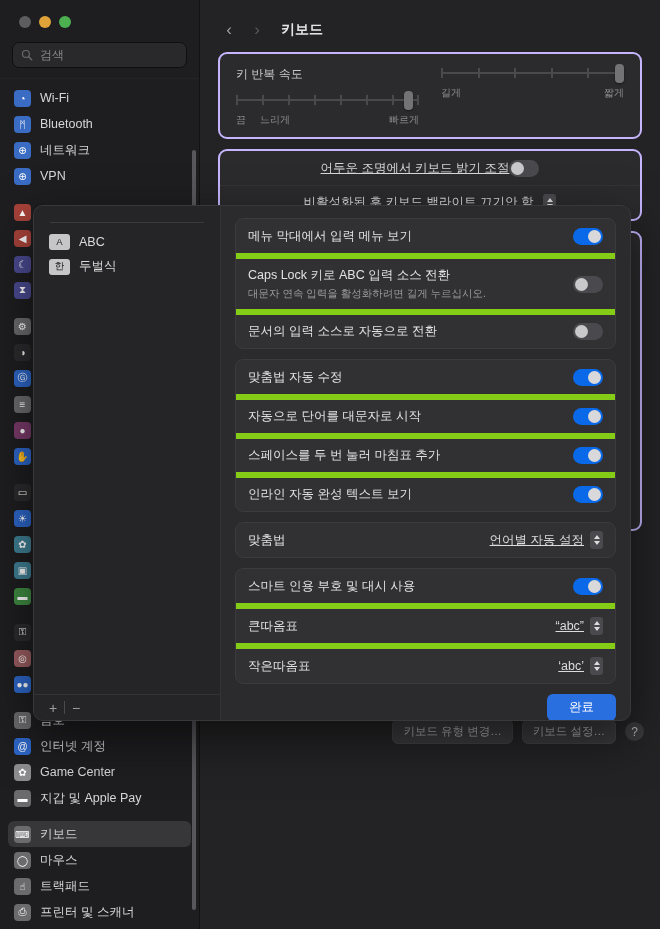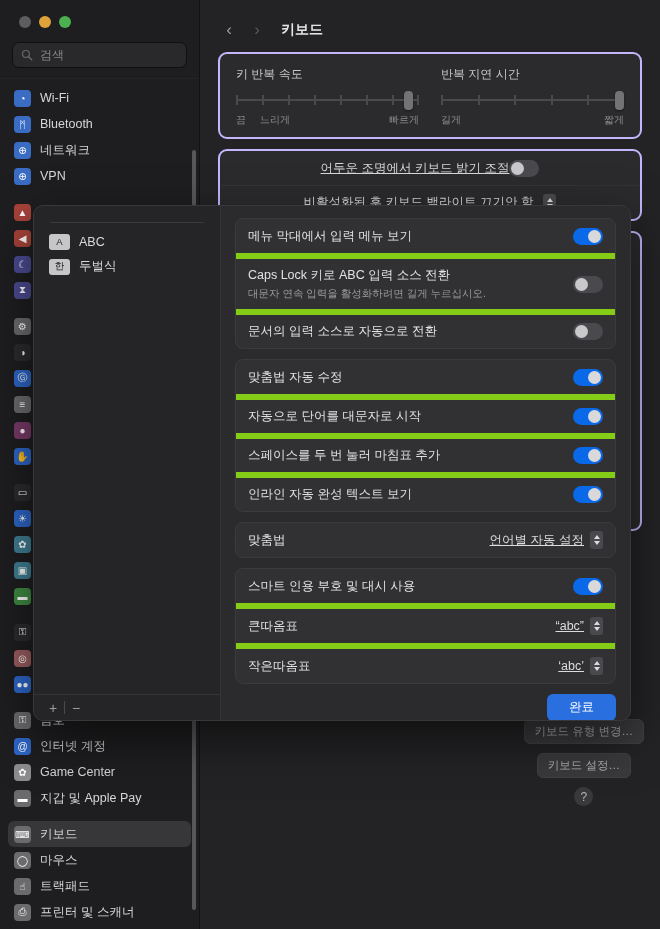--- a/index.html
+++ b/index.html
@@ -104,21 +104,21 @@
   .stepper i.up { border-bottom:4px solid #dcdcde; }
   .stepper i.dn { border-top:4px solid #dcdcde; }
 
   .toggle { width: 30px; height: 17px; border-radius: 9px; background:#4a4a4e; position: relative; flex:none; }
   .toggle.on { background: #0a69e8; }
   .toggle .kb { position:absolute; top:2px; left:2px; width:13px; height:13px; border-radius:50%; background:#c9c9cb; }
   .toggle.on .kb { left: 15px; background:#d9d9db; }
 
   .bottombar {
     position: absolute; right: 16px; top: 719px;
-    display: flex; align-items: center; gap: 9px; flex-direction: column;
+    display: flex; align-items: center; gap: 9px;
   }
   .pbtn {
     background: #3a3a3d; border:1px solid #414144; border-radius:6px;
     color: #adadb0; font-size: 11.5px; padding: 4px 10px;
   }
   .helpbtn {
     width: 19px; height: 19px; border-radius: 50%; background: #3a3a3d;
     color:#b4b4b7; font-size: 12px; display:flex; align-items:center; justify-content:center;
   }
 
@@ -353,21 +353,20 @@
             </div>
             <div class="scale">
               <div class="left2">
                 <span>끔</span>
                 <span>느리게</span>
               </div>
               <span>빠르게</span>
             </div>
           </div>
           <div class="slidergrp">
-            <div class="lbl">반복 지연 시간</div>
             <div class="track">
               <div class="line"></div>
               <div class="tick" style="left:0%"></div>
                 <div class="tick" style="left:20%"></div>
               <div class="tick" style="left:40%"></div>
                 <div class="tick" style="left:60%"></div>
               <div class="tick" style="left:80%"></div>
                 <div class="tick" style="left:99%"></div>
               <div class="knob" style="left:95%"></div>
             </div>

